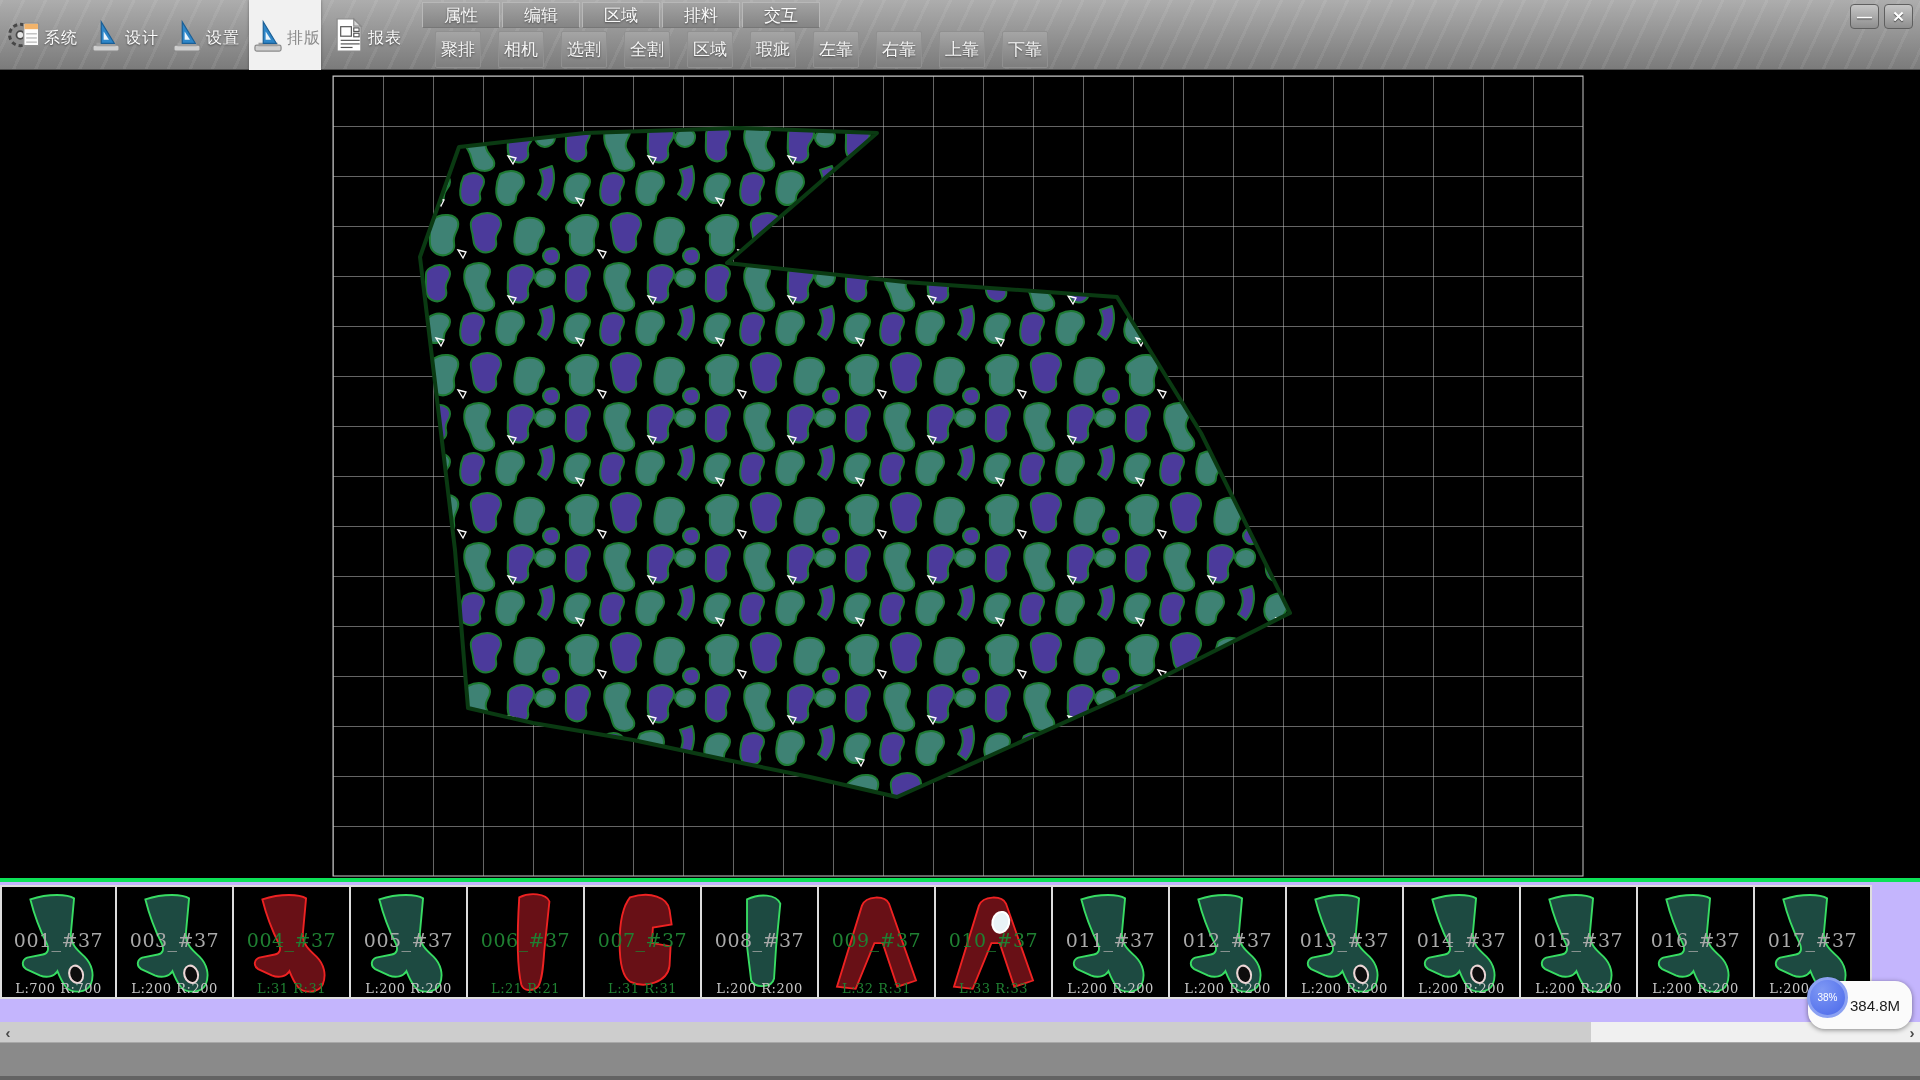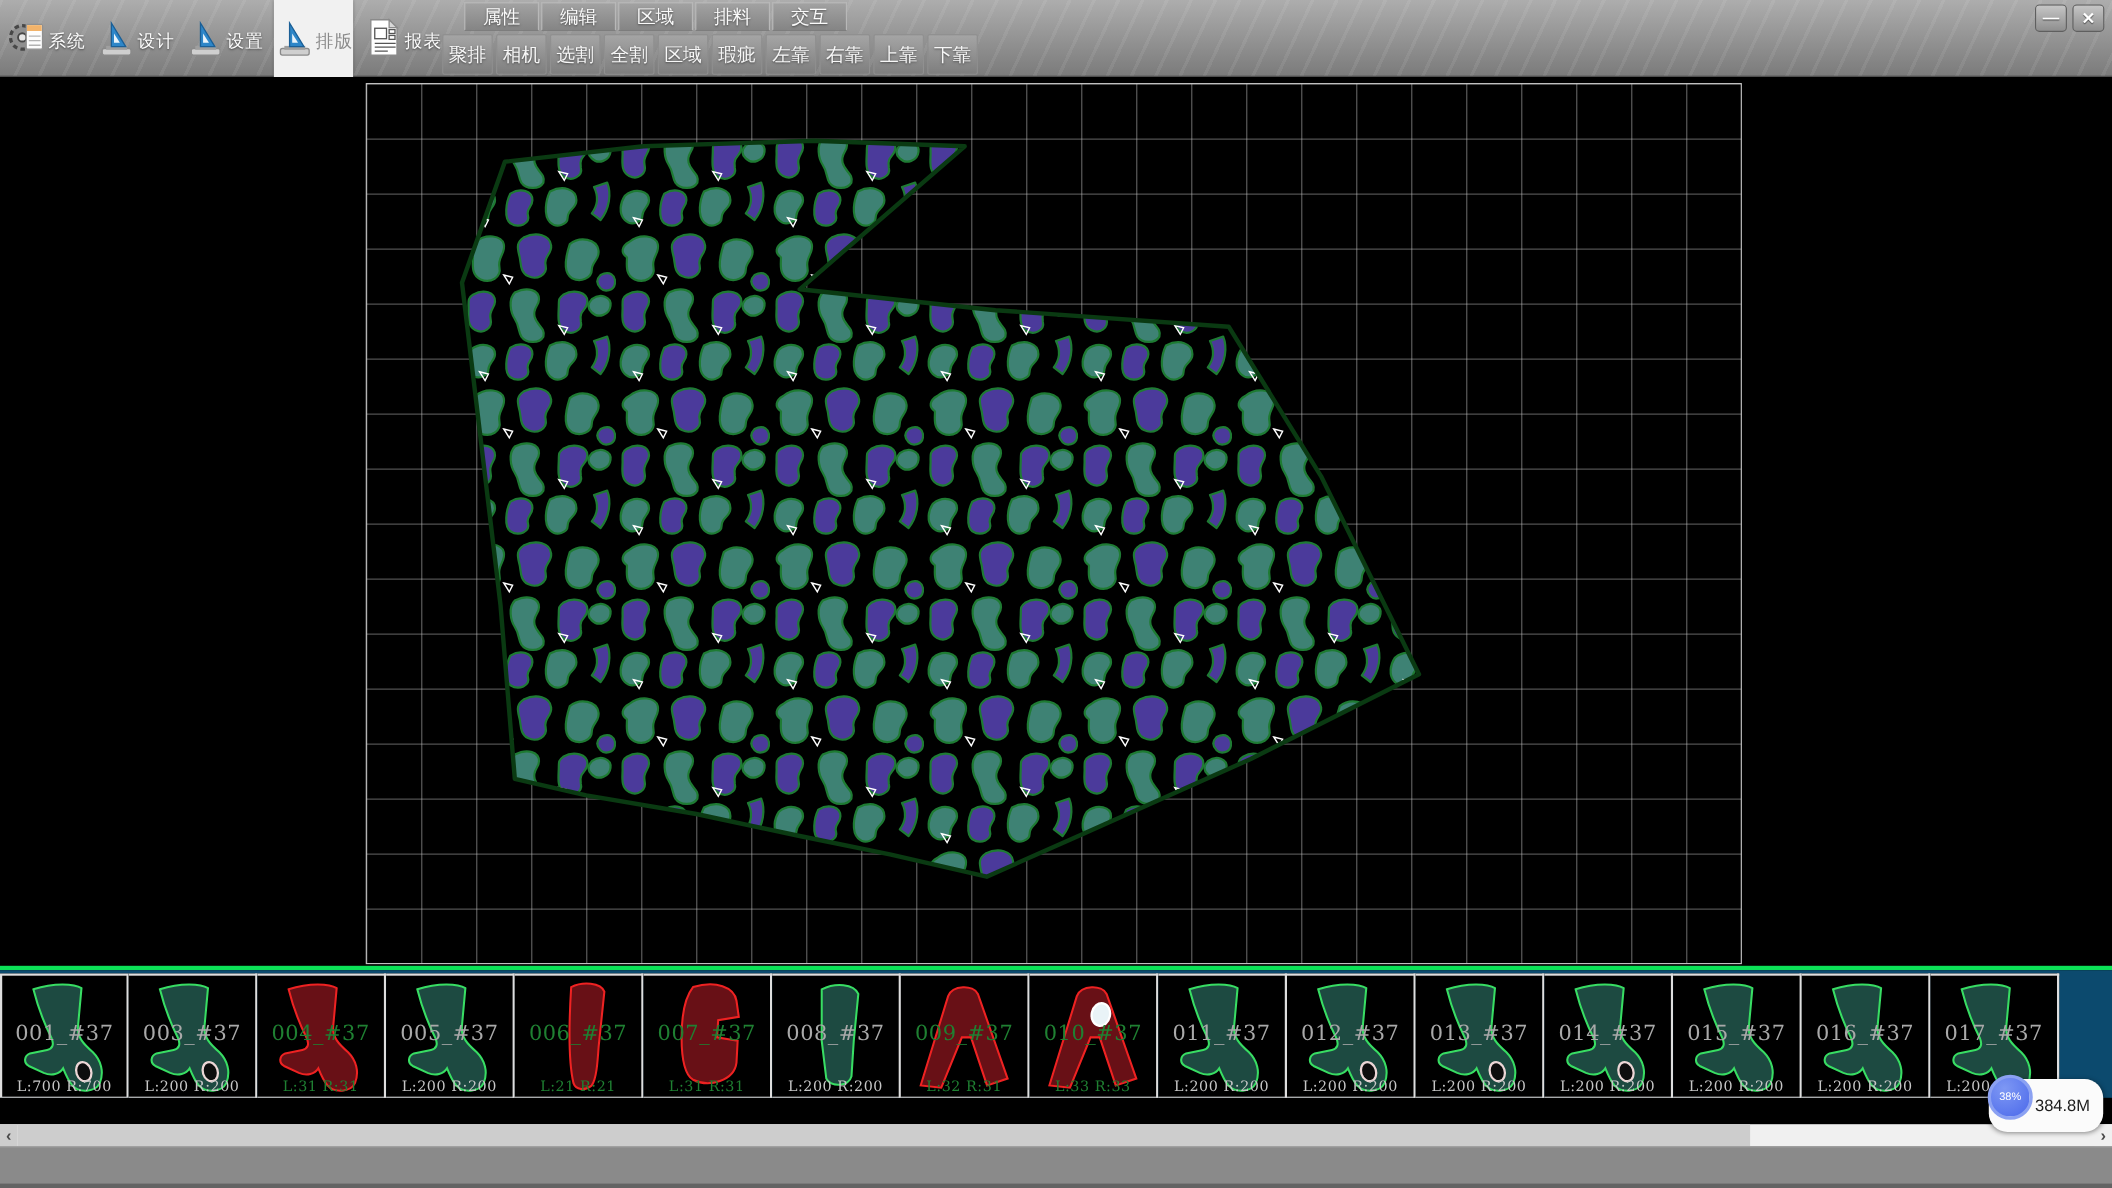--- a/index.html
+++ b/index.html
@@ -17,45 +17,45 @@
   .app-btn { width:72px; height:70px; display:flex; flex-direction:row;
              align-items:center; justify-content:flex-start; padding-top:3px;
              cursor:pointer; position:relative; }
   .app-btn.active { background:#f1f1f1; box-shadow:0 0 3px rgba(0,0,0,.35); }
   .app-btn svg { width:38px; height:38px; }
   .app-label { font-size:16px; color:#fdfdfd; text-shadow:0 1px 2px rgba(0,0,0,.55);
                margin-top:3px; letter-spacing:1px; }
   .app-btn.active .app-label { color:#8a8a8a; text-shadow:none; }
 
   .menus { position:absolute; left:422px; top:2px; display:flex; gap:2px; }
-  .menu-btn { width:68px; height:26px; display:flex; align-items:center; justify-content:center;
+  .menu-btn { width:78px; height:26px; display:flex; align-items:center; justify-content:center;
               font-size:17px; color:#fafafa; text-shadow:0 1px 2px rgba(0,0,0,.5);
               background:linear-gradient(#a2a2a2,#858585);
               border:1px solid #b8b8b8; border-bottom-color:#777; cursor:pointer; }
 
-  .tools { position:absolute; left:402px; top:31px; display:flex; gap:3px; }
+  .tools { position:absolute; left:435px; top:31px; display:flex; gap:17px; }
   .tool-btn { width:46px; height:37px; display:flex; align-items:center; justify-content:center;
               font-size:17px; color:#f7f7f7; text-shadow:0 1px 2px rgba(0,0,0,.5);
               background:linear-gradient(#a5a5a5,#7e7e7e);
               border:1px solid #909090; border-radius:2px; cursor:pointer; }
 
   .win { position:absolute; right:7px; top:4px; display:flex; gap:5px; }
   .win-btn { width:29px; height:25px; border-radius:4px;
              background:linear-gradient(#c6c6c6,#8e8e8e);
              border:1px solid #5f5f5f; color:#fff; font-size:15px; font-weight:bold;
              display:flex; align-items:center; justify-content:center;
              text-shadow:0 1px 1px rgba(0,0,0,.6); cursor:pointer; }
 
   
   .canvas { position:absolute; left:0; top:70px; width:1920px; height:808px; background:#000; }
   .canvas svg { display:block; }
 
   
   .strip-line { position:absolute; left:0; top:878px; width:1920px; height:4px; background:#0CE257; }
-  .strip { position:absolute; left:0; top:882px; width:1920px; height:116px; background:#0c4a6e; overflow:hidden; }
+  .strip { position:absolute; left:0; top:882px; width:1920px; height:140px; background:#c4b5fd; overflow:hidden; }
   .tiles { position:absolute; left:0; top:3px; display:flex; }
   .tile { flex:none; width:117px; height:114px; background:#000; position:relative;
           border:2px solid #dedede; border-left:none; cursor:pointer; }
   .tile:first-child { border-left:2px solid #dedede; }
   .tile svg { position:absolute; left:4px; top:2px; width:107px; height:104px; }
   .tile-name { position:absolute; left:0; right:0; top:50%; transform:translateY(-60%);
                text-align:center; font-family:"DejaVu Serif", serif; font-size:19px;
                letter-spacing:.5px; pointer-events:none; }
   .tile-lr { position:absolute; left:0; right:0; bottom:1px; text-align:center;
              font-family:"DejaVu Serif", serif; font-size:13px; letter-spacing:.5px;

